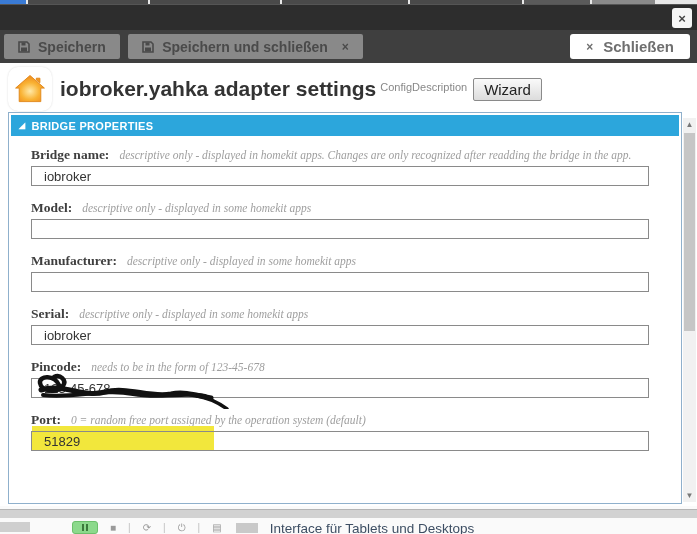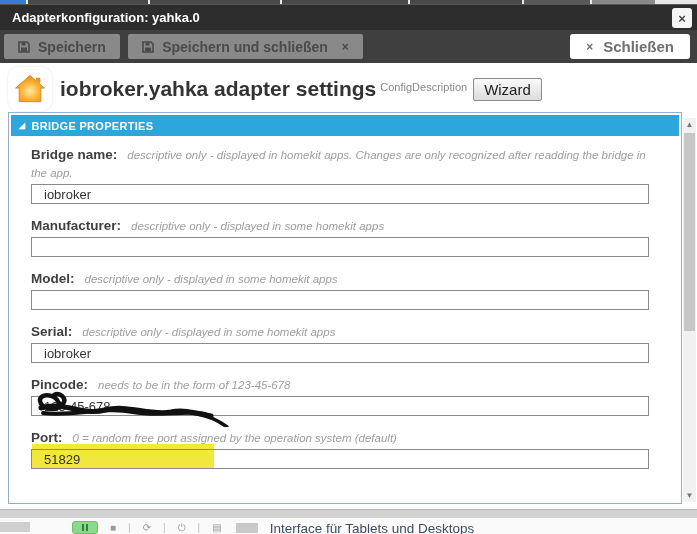--- a/index.html
+++ b/index.html
@@ -43,21 +43,21 @@
     align-self:flex-start; margin-top:11px; cursor:pointer; }
 
   .panel { position:absolute; top:49px; left:8px; width:674px; height:392px;
     border:1px solid #8fb0cc; background:#fff; }
   .section-bar { height:21px; background:#2ca6dc; color:#fff; font-weight:bold;
     font-size:11px; letter-spacing:.3px; display:flex; align-items:center;
     padding-left:8px; margin:2px; }
   .section-bar .tri { font-size:8px; margin-right:6px; }
 
   .fields { padding:7px 32px 0 22px; }
-  .f-label-row { margin-bottom:3px; }
+  .f-label-row { margin-bottom:3px;font-family:Liberation Serif, serif; }
   .f-label { font-size:13.5px; font-weight:bold; color:#3f3f3f; margin-right:10px; }
   .f-hint { font-size:11.5px; font-style:italic; color:#9e9e9e; }
   .f-hint b { color:#7d7d7d; }
   .f-input { width:100%; height:20px; border:1px solid #8a8a8a; font-size:13px;
     color:#333; padding:1px 12px; font-family:"Liberation Sans", sans-serif; background:#fff; }
   .f-block { margin-bottom:12px; }
   .in-wrap { position:relative; }
 
   
   .hl { position:absolute; left:1px; top:-5px; width:182px; height:24px; background:#f2e73c; }
@@ -97,21 +97,20 @@
   <div class="seg" style="left:0;width:26px;background:#3a7bd5;"></div>
   <div class="seg" style="left:28px;width:120px;background:#4a4a4a;"></div>
   <div class="seg" style="left:150px;width:130px;background:#4a4a4a;"></div>
   <div class="seg" style="left:282px;width:126px;background:#4a4a4a;"></div>
   <div class="seg" style="left:410px;width:112px;background:#4a4a4a;"></div>
   <div class="seg" style="left:524px;width:66px;background:#5a5a5a;"></div>
   <div class="seg" style="left:592px;width:63px;background:#8a8a8a;"></div>
 </div>
 
 <div class="titlebar">
-  <span class="titlebar-text">Adapterkonfiguration: yahka.0</span>
   <span class="titlebar-close">×</span>
 </div>
 
 <div class="toolbar">
   <span class="tb-btn">
     <span class="floppy">
       <svg width="12" height="12" viewBox="0 0 12 12">
           <path d="M1 1h8l2 2v8H1z" fill="none" stroke="#4a4a4a" stroke-width="1.6"></path>
           <rect x="3" y="6.5" width="6" height="4" fill="#4a4a4a"></rect>
           <rect x="3.5" y="1.5" width="4" height="3" fill="#4a4a4a"></rect>
@@ -166,28 +165,28 @@
 
       <div class="f-block">
         <div class="f-label-row">
           <span class="f-label">Bridge name:</span><span class="f-hint">descriptive only - displayed in homekit apps. Changes are only recognized after readding the bridge in the app.</span>
         </div>
         <input class="f-input" value="iobroker" style="">
       </div>
 
       <div class="f-block">
         <div class="f-label-row">
+          <span class="f-label">Model:</span><span class="f-hint">descriptive only - displayed in some homekit apps</span>
+        </div>
+        <input class="f-input" value="" style="">
+      </div>
+
+      <div class="f-block">
+        <div class="f-label-row">
           <span class="f-label">Manufacturer:</span><span class="f-hint">descriptive only - displayed in some homekit apps</span>
-        </div>
-        <input class="f-input" value="" style="">
-      </div>
-
-      <div class="f-block">
-        <div class="f-label-row">
-          <span class="f-label">Model:</span><span class="f-hint">descriptive only - displayed in some homekit apps</span>
         </div>
         <input class="f-input" value="" style="">
       </div>
 
       <div class="f-block">
         <div class="f-label-row">
           <span class="f-label">Serial:</span><span class="f-hint">descriptive only - displayed in some homekit apps</span>
         </div>
         <input class="f-input" value="iobroker" style="">
       </div>

